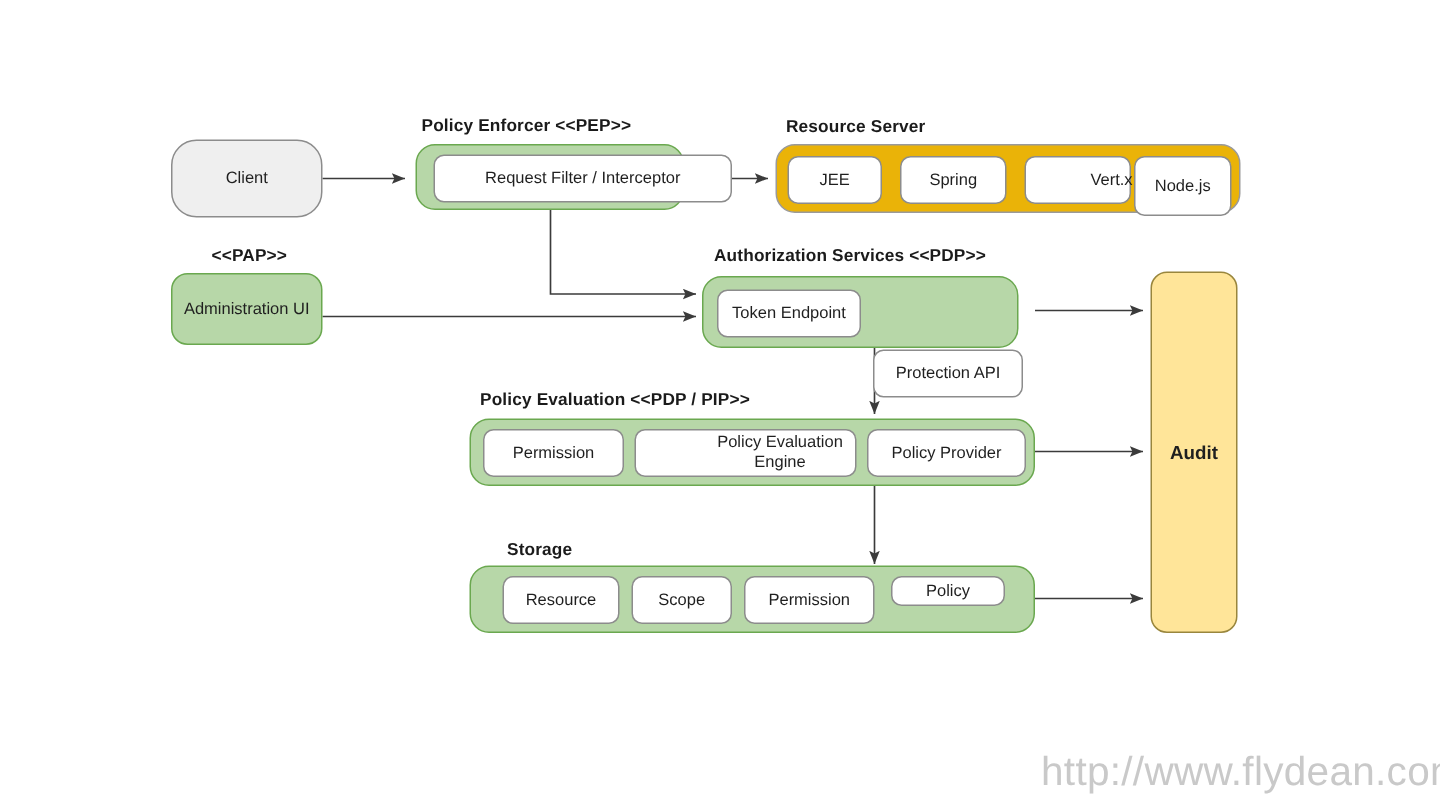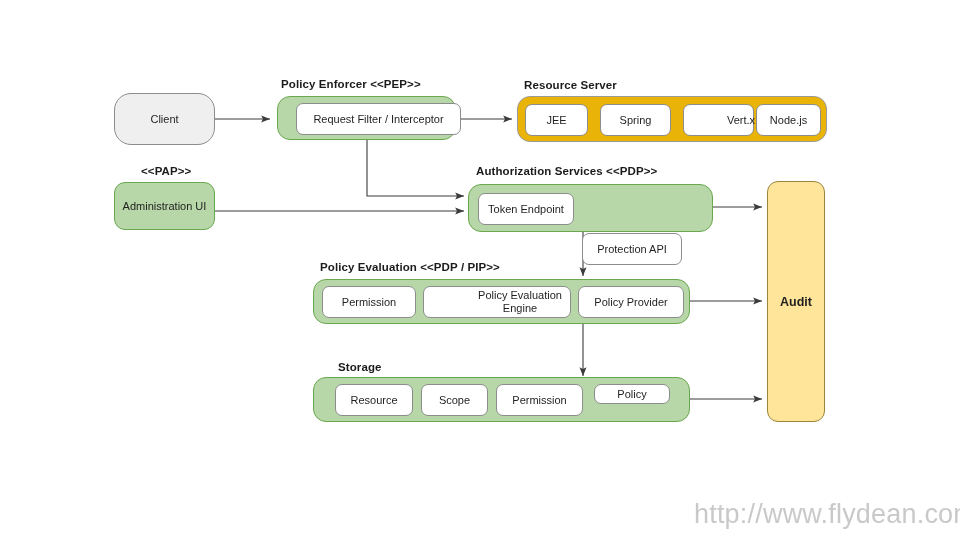--- a/index.html
+++ b/index.html
@@ -123,48 +123,48 @@
 
     <path d="M690,399 L762,399" stroke="#3b3b3b" stroke-width="1.1" fill="none" marker-end="url(#arw)"></path>
   </svg>
 
   <div class="solid-node client-node" style="left:114px; top:93px; width:101px; height:52px;border-radius:17px;">
     <span>Client</span>
   </div>
 
   <div class="grp-label" style="left:281px; top:78px;">Policy Enforcer &lt;&lt;PEP&gt;&gt;</div>
   <div class="green-band" style="left:277px; top:96px; width:179px; height:44px;">
-    <div class="inner-node" style="left:18px; top:6px; width:165px; height:32px;">
+    <div class="inner-node" style="left:11px; top:6px; width:199px; height:32px;">
       <span>Request Filter / Interceptor</span>
     </div>
   </div>
 
   <div class="grp-label" style="left:524px; top:79px;">Resource Server</div>
   <div class="plain-band" style="left:517px; top:96px; width:310px; height:46px;">
     <div class="inner-node" style="left:7px; top:7px; width:63px; height:32px;">
       <span>JEE</span>
     </div>
     <div class="inner-node" style="left:82px; top:7px; width:71px; height:32px;">
       <span>Spring</span>
     </div>
     <div class="inner-node" style="left:165px; top:7px; width:71px; height:32px;padding-left:45px;">
       <span>Vert.x</span>
     </div>
-    <div class="inner-node" style="left:238px; top:7px; width:65px; height:32px;">
+    <div class="inner-node" style="left:238px; top:7px; width:65px; height:40px;">
       <span>Node.js</span>
     </div>
   </div>
 
   <div class="grp-label" style="left:141px; top:165px;">&lt;&lt;PAP&gt;&gt;</div>
   <div class="solid-node admin-node" style="left:114px; top:182px; width:101px; height:48px;">
     <span>Administration UI</span>
   </div>
 
   <div class="grp-label" style="left:476px; top:165px;">Authorization Services &lt;&lt;PDP&gt;&gt;</div>
-  <div class="green-band" style="left:468px; top:184px; width:245px; height:48px;">
+  <div class="green-band" style="left:468px; top:184px; width:211px; height:48px;">
     <div class="inner-node" style="left:9px; top:8px; width:96px; height:32px;">
       <span>Token Endpoint</span>
     </div>
     <div class="inner-node" style="left:113px; top:25px; width:100px; height:32px;margin-top:23px;">
       <span>Protection API</span>
     </div>
   </div>
 
   <div class="grp-label" style="left:320px; top:261px;">Policy Evaluation &lt;&lt;PDP / PIP&gt;&gt;</div>
   <div class="green-band" style="left:313px; top:279px; width:377px; height:45px;">

